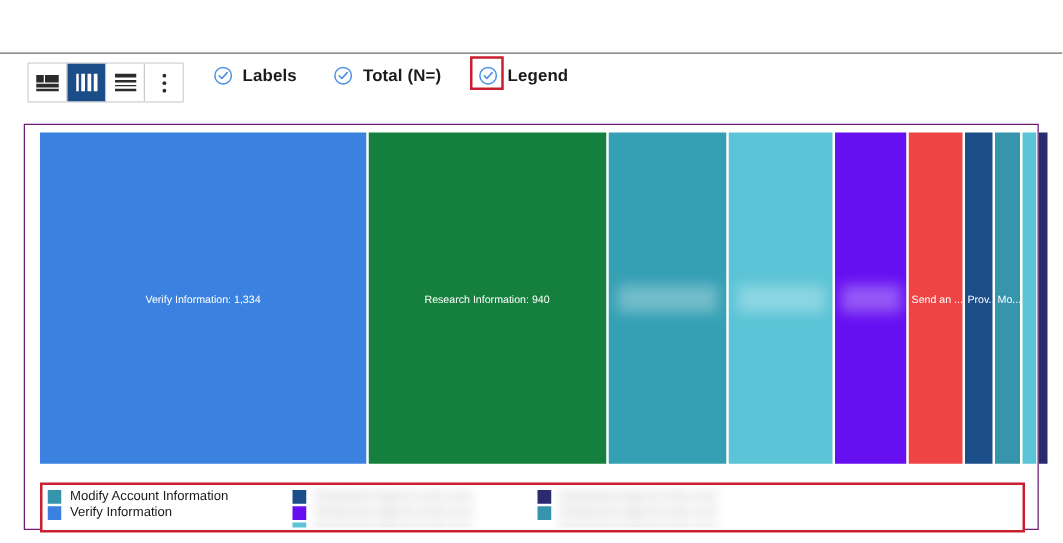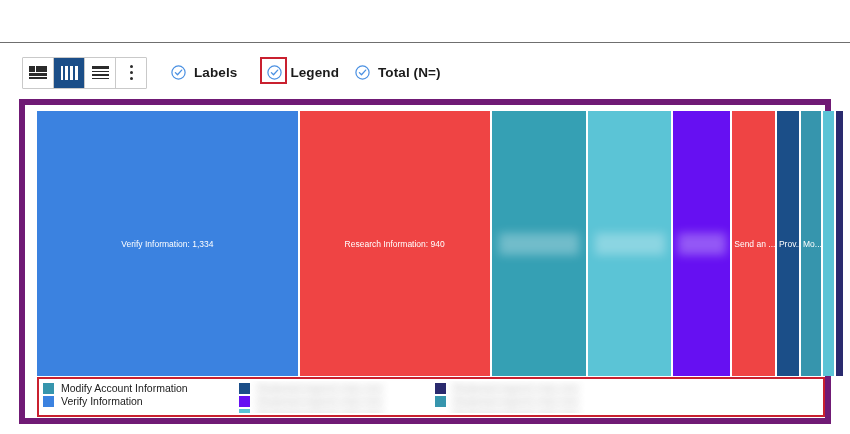--- a/index.html
+++ b/index.html
@@ -14,21 +14,21 @@
 
   
   .top-divider{
     position:absolute;left:0;top:42px;width:850px;height:1px;
     background:#6f6f6f;
   }
 
   
   .toolbar{
     position:absolute;left:0;top:50px;width:850px;height:45px;
-    display:flex;align-items:center;
+    display:flex;align-items:flex-start;
   }
 
   .viewgroup{
     display:flex;align-items:stretch;
     height:30px;margin-left:22px;
     border:1px solid #c9c9c9;
     background:#ffffff;
     border-radius:1px;
   }
   .vbtn{
@@ -87,21 +87,21 @@
     border:2px solid #c9202f;
     box-sizing:border-box;
     pointer-events:none;
   }
 
   
   .chart-panel{
     position:absolute;left:19px;top:99px;
     width:812px;height:325px;
     background:#ffffff;
-    border:6px solid #701a75;
+    border:1px solid #701a75;
     box-sizing:border-box;
   }
   .chart-area{
     position:absolute;left:12px;top:6px;
     width:788px;height:265px;
     display:flex;
     gap:0;
   }
   .seg{
     position:relative;
@@ -124,21 +124,21 @@
     position:absolute;left:8%;top:50%;
     transform:translateY(-50%);
     width:84%;height:22px;
     background:rgba(255,255,255,.30);
     filter:blur(5px);
     z-index:1;
   }
 
   
   .legend-wrap{
-    position:absolute;left:12px;top:272px;
+    position:absolute;left:12px;top:286px;
     width:788px;height:40px;
     border:2px solid #c9202f;
     box-sizing:border-box;
     background:#ffffff;
   }
   .legend-inner{
     position:absolute;left:4px;top:2px;right:2px;bottom:2px;
     display:flex;
     overflow:hidden;
   }
@@ -217,51 +217,51 @@
     <div class="toggle">
       <span class="chk">
         <svg width="15" height="15" viewBox="0 0 15 15">
           <circle cx="7.5" cy="7.5" r="6.6" fill="#ffffff" stroke="#4a90e2" stroke-width="1.2"></circle>
           <path d="M4.4 7.6 L6.5 9.8 L10.7 5.1" fill="none" stroke="#4a90e2" stroke-width="1.3" stroke-linecap="round" stroke-linejoin="round"></path>
         </svg>
       </span>
       <span class="lbl">Labels</span>
     </div>
 
+    <div class="toggle">
+      <span class="chk">
+        <svg width="15" height="15" viewBox="0 0 15 15">
+          <circle cx="7.5" cy="7.5" r="6.6" fill="#ffffff" stroke="#4a90e2" stroke-width="1.2"></circle>
+          <path d="M4.4 7.6 L6.5 9.8 L10.7 5.1" fill="none" stroke="#4a90e2" stroke-width="1.3" stroke-linecap="round" stroke-linejoin="round"></path>
+        </svg>
+      </span>
+      <span class="lbl">Total (N=)</span>
+    </div>
+
     <div class="toggle highlighted">
       <span class="chk">
         <svg width="15" height="15" viewBox="0 0 15 15">
           <circle cx="7.5" cy="7.5" r="6.6" fill="#ffffff" stroke="#4a90e2" stroke-width="1.2"></circle>
           <path d="M4.4 7.6 L6.5 9.8 L10.7 5.1" fill="none" stroke="#4a90e2" stroke-width="1.3" stroke-linecap="round" stroke-linejoin="round"></path>
         </svg>
       </span>
       <span class="redbox"></span>
       <span class="lbl">Legend</span>
     </div>
 
-    <div class="toggle">
-      <span class="chk">
-        <svg width="15" height="15" viewBox="0 0 15 15">
-          <circle cx="7.5" cy="7.5" r="6.6" fill="#ffffff" stroke="#4a90e2" stroke-width="1.2"></circle>
-          <path d="M4.4 7.6 L6.5 9.8 L10.7 5.1" fill="none" stroke="#4a90e2" stroke-width="1.3" stroke-linecap="round" stroke-linejoin="round"></path>
-        </svg>
-      </span>
-      <span class="lbl">Total (N=)</span>
-    </div>
-
   </div>
 </div>
 
 <div class="chart-panel">
 
   <div class="chart-area" id="chart-area">
       <div class="seg" style="flex: 0 0 33.0993%; background: rgb(59, 130, 224);">
         <span class="seglabel">Verify Information: 1,334</span>
       </div>
-      <div class="seg" style="flex: 0 0 24.0722%; background: #ef4444;">
+      <div class="seg" style="flex: 0 0 24.0722%; background: #15803d;">
         <span class="seglabel">Research Information: 940</span>
       </div>
       <div class="seg" style="flex: 0 0 12.0361%; background: rgb(53, 160, 180);">
         <span class="blurlabel"></span>
       </div>
       <div class="seg" style="flex: 0 0 10.5316%; background: rgb(91, 196, 214);">
         <span class="blurlabel"></span>
       </div>
       <div class="seg" style="flex: 0 0 7.22166%; background: rgb(102, 16, 242);">
         <span class="blurlabel"></span>

